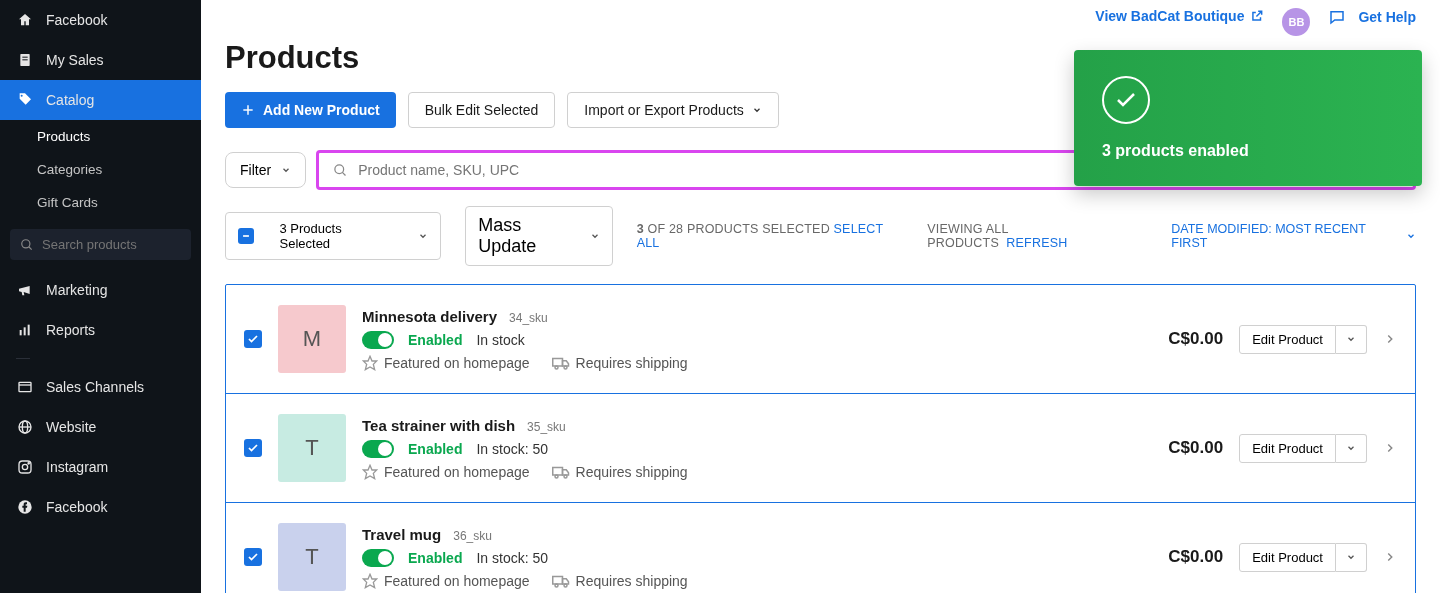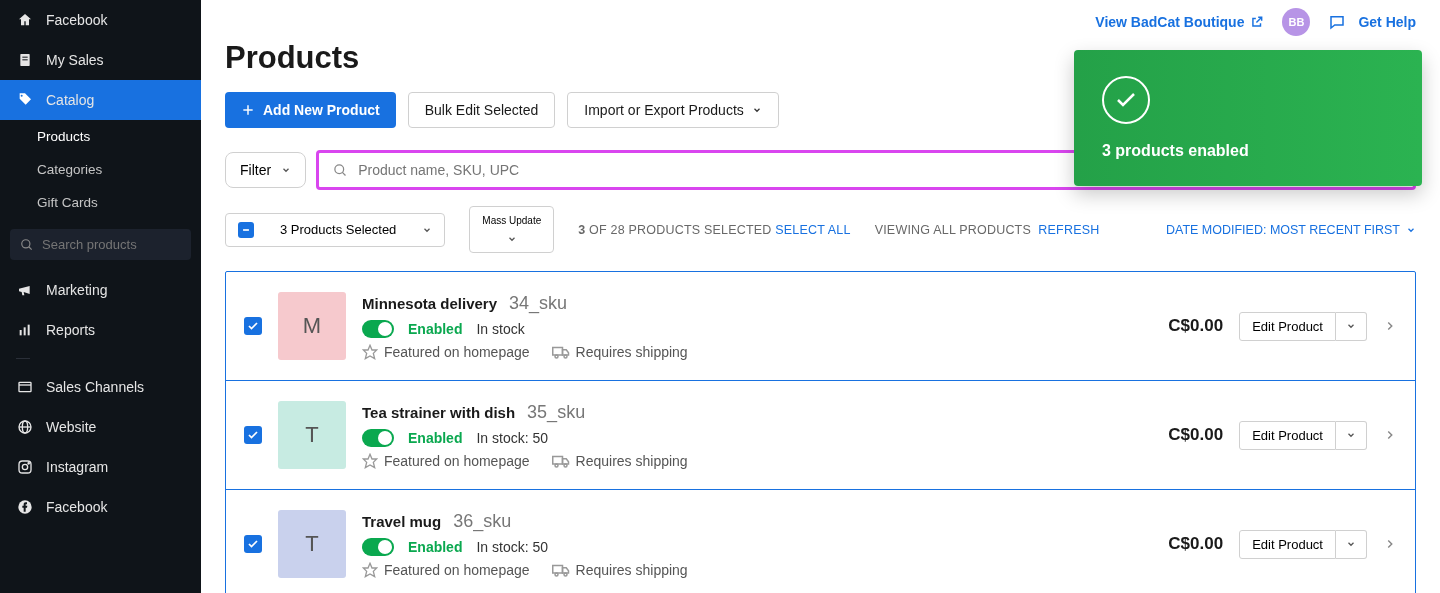--- a/index.html
+++ b/index.html
@@ -14,54 +14,54 @@
     .nav-item.active { background: #1871e0; }
     .nav-icon { width: 18px; height: 18px; display: inline-flex; align-items: center; justify-content: center; }
     .sub-item { padding: 9px 16px 9px 37px; color: #c5c5c5; font-size: 13.5px; cursor: pointer; }
     .sub-item.active { color: #fff; }
     .search-bar { margin: 10px 10px 10px 10px; background: #1c222d; border-radius: 4px; padding: 8px 10px; display: flex; align-items: center; gap: 8px; }
     .search-bar input { background: none; border: none; color: #999; font-size: 13px; outline: none; width: 100%; }
     .divider { height: 1px; background: #2a2f38; margin: 8px 16px; width: 14px; }
 
     
     .main { flex: 1; display: flex; flex-direction: column; overflow: hidden; position: relative; }
-    .topbar { display: flex; justify-content: flex-end; align-items: center; gap: 18px; padding: 8px 24px 4px 24px; font-size: 14px; }
+    .topbar { display: flex; justify-content: flex-end; align-items: flex-start; gap: 18px; padding: 8px 24px 4px 24px; font-size: 14px; }
     .view-link { color: #1871e0; font-weight: 600; display: inline-flex; align-items: center; gap: 6px; cursor: pointer; }
     .avatar { width: 28px; height: 28px; border-radius: 50%; background: #b794e6; color: #fff; display: flex; align-items: center; justify-content: center; font-size: 11px; font-weight: 600; }
     .help-link { color: #1871e0; font-weight: 600; display: inline-flex; align-items: center; gap: 12px; cursor: pointer; }
 
     .content { padding: 0 24px; flex: 1; overflow: auto; }
     .page-title { font-size: 31px; font-weight: 700; color: #1a1a1a; margin-bottom: 16px; }
 
     .action-row { display: flex; align-items: center; gap: 12px; margin-bottom: 22px; }
     .btn-primary { background: #1871e0; color: #fff; border: none; padding: 10px 16px; border-radius: 4px; font-size: 14px; font-weight: 600; cursor: pointer; display: inline-flex; align-items: center; gap: 8px; }
     .btn-secondary { background: #fff; border: 1px solid #d0d0d0; color: #1a1a1a; padding: 9px 16px; border-radius: 4px; font-size: 14px; font-weight: 500; cursor: pointer; display: inline-flex; align-items: center; gap: 8px; }
 
     .filter-row { display: flex; align-items: center; gap: 10px; margin-bottom: 16px; }
     .filter-btn { border: 1px solid #d0d0d0; border-radius: 8px; padding: 9px 14px; font-size: 14px; cursor: pointer; display: inline-flex; align-items: center; gap: 10px; background: #fff; }
     .search-input { flex: 1; border: 3px solid #d946ef; border-radius: 4px; padding: 9px 14px; display: flex; align-items: center; gap: 10px; }
     .search-input input { border: none; outline: none; font-size: 14px; width: 100%; color: #333; }
 
     .status-row { display: flex; align-items: center; gap: 24px; margin-bottom: 18px; font-size: 12.5px; }
     .selected-btn { border: 1px solid #d0d0d0; border-radius: 4px; padding: 8px 12px; display: inline-flex; align-items: center; gap: 26px; background: #fff; cursor: pointer; font-size: 13px; }
-    .mass-btn { border: 1px solid #d0d0d0; border-radius: 4px; padding: 8px 12px; display: inline-flex; align-items: center; gap: 8px; background: #fff; cursor: pointer; font-size: 10px; flex-direction: column; }
+    .mass-btn { border: 1px solid #d0d0d0; border-radius: 4px; padding: 8px 12px; display: inline-flex; align-items: center; gap: 8px; background: #fff; cursor: pointer; font-size: 18px; }
     .status-text { color: #686868; letter-spacing: 0.2px; }
     .status-link { color: #1871e0; cursor: pointer; }
     .sort-text { color: #1871e0; font-size: 12.5px; display: inline-flex; align-items: center; gap: 6px; cursor: pointer; margin-left: auto; }
 
     
     .products-list { border: 1px solid #1871e0; border-radius: 2px; }
     .product-row { display: flex; align-items: center; padding: 20px 18px; border-bottom: 1px solid #1871e0; gap: 16px; }
     .product-row:last-child { border-bottom: none; }
     .checkbox { width: 18px; height: 18px; background: #1871e0; border-radius: 3px; display: flex; align-items: center; justify-content: center; cursor: pointer; flex-shrink: 0; }
     .thumb { width: 68px; height: 68px; border-radius: 3px; display: flex; align-items: center; justify-content: center; font-size: 22px; color: #555; flex-shrink: 0; }
     .product-info { flex: 1; display: flex; flex-direction: column; gap: 6px; }
     .line1 { display: flex; align-items: baseline; gap: 12px; }
     .product-name { font-weight: 600; font-size: 15px; color: #1a1a1a; }
-    .product-sku { color: #777; font-size: 18px; }
+    .product-sku { color: #777; font-size: 12px; }
     .line2 { display: flex; align-items: center; gap: 14px; }
     .toggle { width: 32px; height: 18px; background: #0aa84f; border-radius: 10px; position: relative; cursor: pointer; flex-shrink: 0; }
     .toggle:after { content: ""; position: absolute; width: 14px; height: 14px; background: #fff; border-radius: 50%; top: 2px; right: 2px; }
     .enabled-text { color: #0aa84f; font-weight: 600; font-size: 14px; }
     .stock-text { color: #333; font-size: 14px; }
     .line3 { display: flex; align-items: center; gap: 22px; }
     .attr { display: inline-flex; align-items: center; gap: 6px; color: #555; font-size: 14px; }
     .price { font-weight: 700; font-size: 17px; color: #1a1a1a; }
     .edit-group { display: flex; }
     .edit-btn { border: 1px solid #d0d0d0; padding: 6px 12px; font-size: 13px; background: #fff; cursor: pointer; border-radius: 3px 0 0 3px; }

